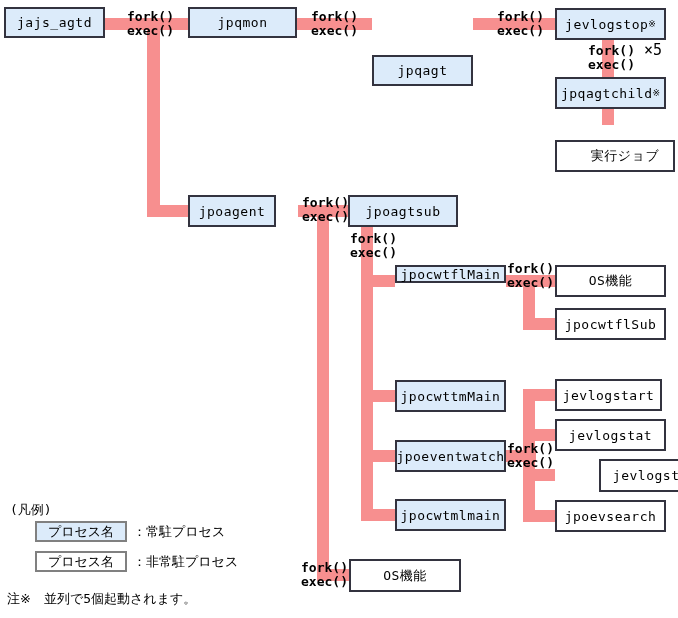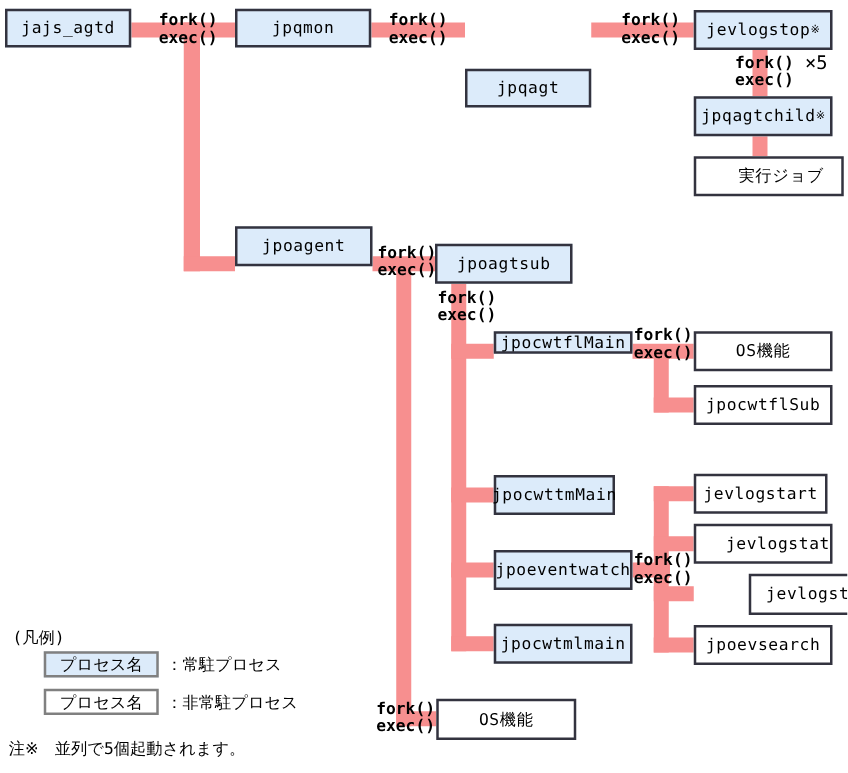--- a/index.html
+++ b/index.html
@@ -83,45 +83,45 @@
       <span>jpqagt</span>
     </div>
     <div class="node resident" style="left: 555px; top: 8px; width: 111px; height: 32px;">
       <span>jevlogstop</span>
       <span class="sup">※</span>
     </div>
     <div class="node resident" style="left: 555px; top: 77px; width: 111px; height: 32px;">
       <span>jpqagtchild</span>
       <span class="sup">※</span>
     </div>
-    <div class="node nonresident" style="left: 555px; top: 125px; width: 120px; height: 32px; padding-left: 20px;">
+    <div class="node nonresident" style="left: 555px; top: 140px; width: 120px; height: 32px; padding-left: 20px;">
       <span>実行ジョブ</span>
     </div>
-    <div class="node resident" style="left: 188px; top: 181px; width: 110px; height: 32px;">
+    <div class="node resident" style="left: 188px; top: 195px; width: 88px; height: 32px;">
       <span>jpoagent</span>
     </div>
     <div class="node resident" style="left: 348px; top: 195px; width: 110px; height: 32px;">
       <span>jpoagtsub</span>
     </div>
     <div class="node resident" style="left: 395px; top: 265px; width: 111px; height: 18px;">
       <span>jpocwtflMain</span>
     </div>
     <div class="node nonresident" style="left: 555px; top: 265px; width: 111px; height: 32px;">
       <span>OS機能</span>
     </div>
     <div class="node nonresident" style="left: 555px; top: 308px; width: 111px; height: 32px;">
       <span>jpocwtflSub</span>
     </div>
-    <div class="node resident" style="left: 395px; top: 380px; width: 97px; height: 32px;">
+    <div class="node resident" style="left: 395px; top: 380px; width: 111px; height: 32px;">
       <span>jpocwttmMain</span>
     </div>
     <div class="node nonresident" style="left: 555px; top: 379px; width: 107px; height: 32px; justify-content: center;">
       <span>jevlogstart</span>
     </div>
-    <div class="node nonresident" style="left: 555px; top: 419px; width: 111px; height: 32px; justify-content: flex-end;">
+    <div class="node nonresident" style="left: 555px; top: 419px; width: 111px; height: 32px;">
       <span>jevlogstat</span>
     </div>
     <div class="node resident" style="left: 395px; top: 440px; width: 111px; height: 32px;">
       <span>jpoeventwatch</span>
     </div>
     <div class="node nonresident" style="left: 555px; top: 459px; width: 111px; height: 33px; margin-left: 44px;">
       <span>jevlogstop</span>
     </div>
     <div class="node resident" style="left: 395px; top: 499px; width: 111px; height: 32px;">
       <span>jpocwtmlmain</span>

